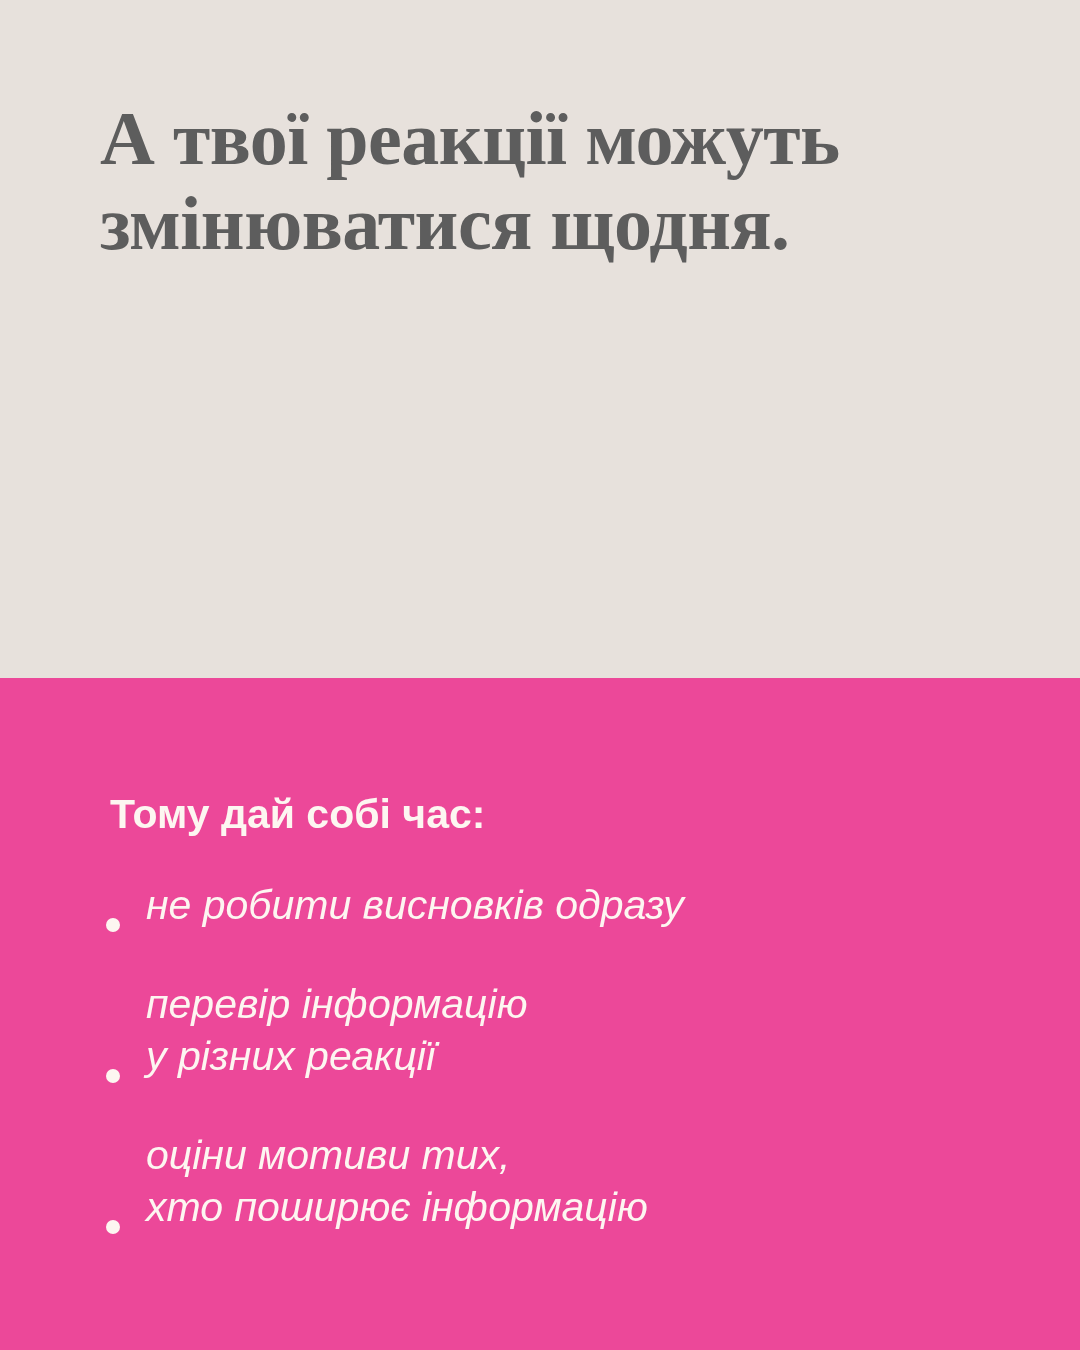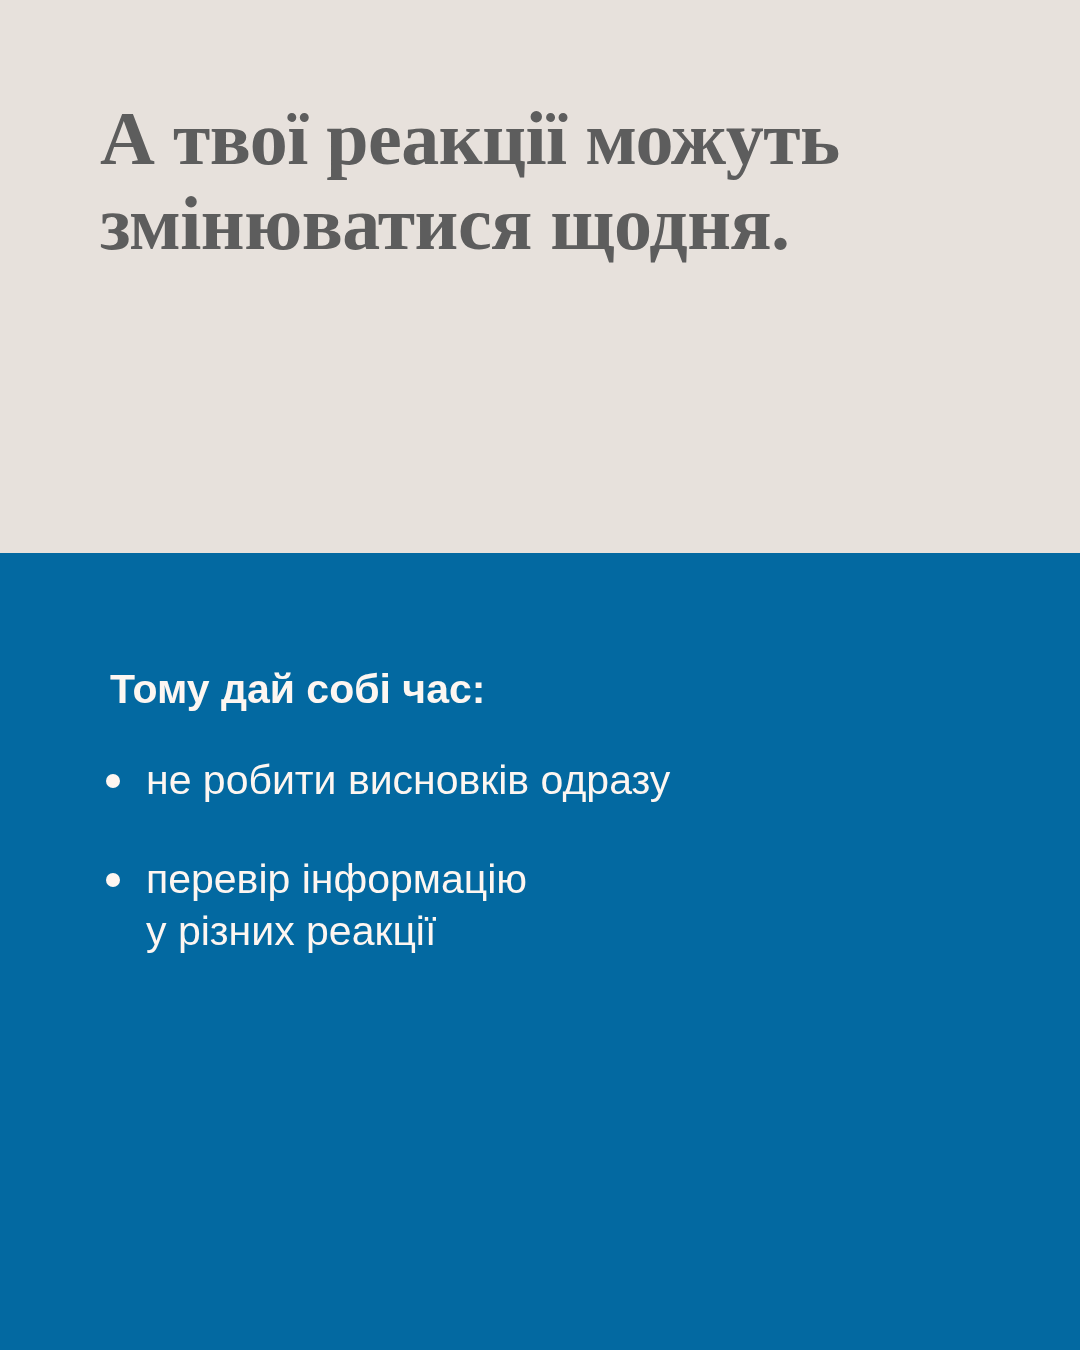--- a/index.html
+++ b/index.html
@@ -19,21 +19,21 @@
     position: relative;
     width: 1080px;
     height: 1350px;
     display: flex;
     flex-direction: column;
   }
 
   
   .top-section {
     background: #e7e1dc;
-    height: 553px;
+    height: 678px;
     padding: 96px 70px 0 100px;
     flex: 0 0 auto;
   }
 
   .headline {
     font-family: "Liberation Serif", "DejaVu Serif", serif;
     font-weight: 700;
     font-size: 76px;
     line-height: 1.12;
     letter-spacing: -0.5px;
@@ -47,21 +47,21 @@
     font-weight: 400;
     font-size: 40px;
     line-height: 1.28;
     color: #6b6b6b;
     max-width: 880px;
     white-space: pre-line;
   }
 
   
   .bottom-section {
-    background: #0369a1;
+    background: #ec4899;
     flex: 1 1 auto;
     padding: 112px 96px 0 106px;
   }
 
   .cta-title {
     font-family: "Liberation Sans", sans-serif;
     font-weight: 700;
     font-size: 41px;
     line-height: 1.2;
     color: #fdf6f1;
@@ -70,22 +70,23 @@
   }
 
   .bullet-list {
     list-style: none;
     margin: 0;
     padding: 0;
   }
 
   .bullet-item {
     display: flex;
-    align-items: flex-start;
+    align-items: flex-end;
     margin-bottom: 46px;
+    font-style: italic;
   }
 
   .bullet-dot {
     flex: 0 0 auto;
     width: 14px;
     height: 14px;
     border-radius: 50%;
     background: #fdf6f1;
     margin-top: 20px;
     margin-right: 26px;
@@ -115,16 +116,21 @@
     <ul class="bullet-list">
       <li class="bullet-item">
         <span class="bullet-dot"></span>
         <span class="bullet-text">не робити висновків одразу</span>
       </li>
       <li class="bullet-item">
         <span class="bullet-dot"></span>
         <span class="bullet-text">перевір інформацію
 у різних реакції</span>
       </li>
+      <li class="bullet-item">
+        <span class="bullet-dot"></span>
+        <span class="bullet-text">оціни мотиви тих,
+хто поширює інформацію</span>
+      </li>
     </ul>
   </section>
 
 </div>
 
 </body></html>

